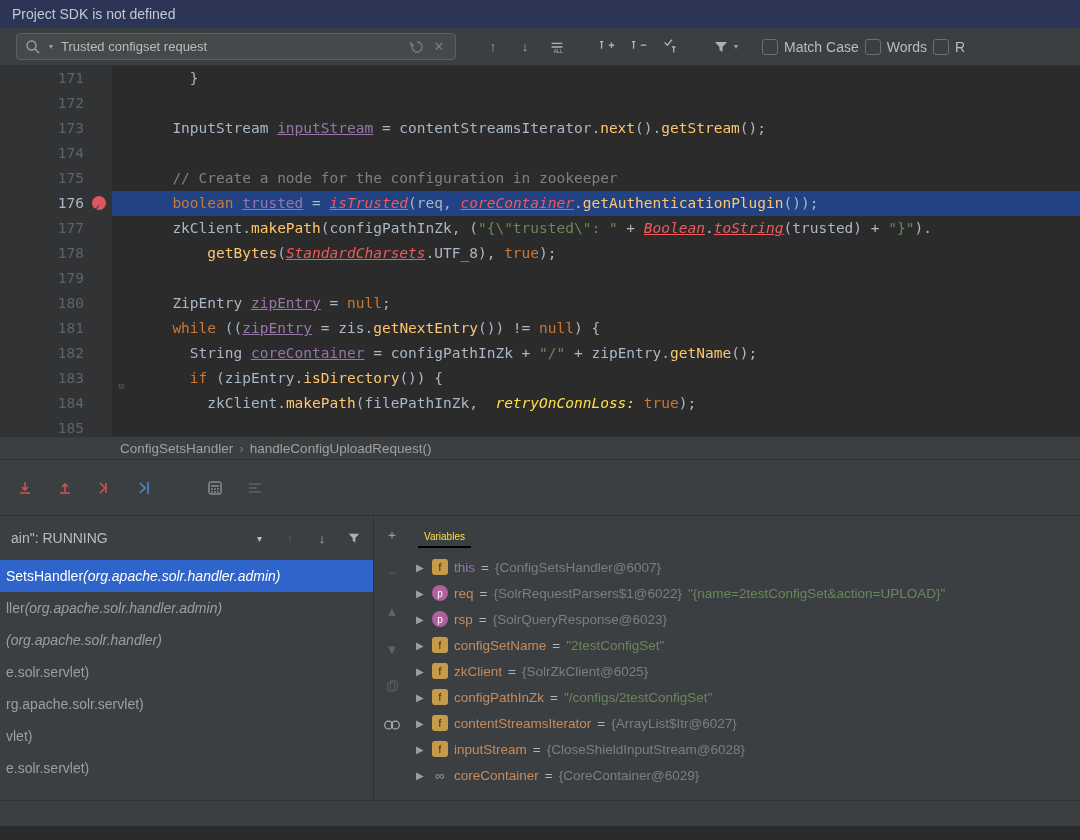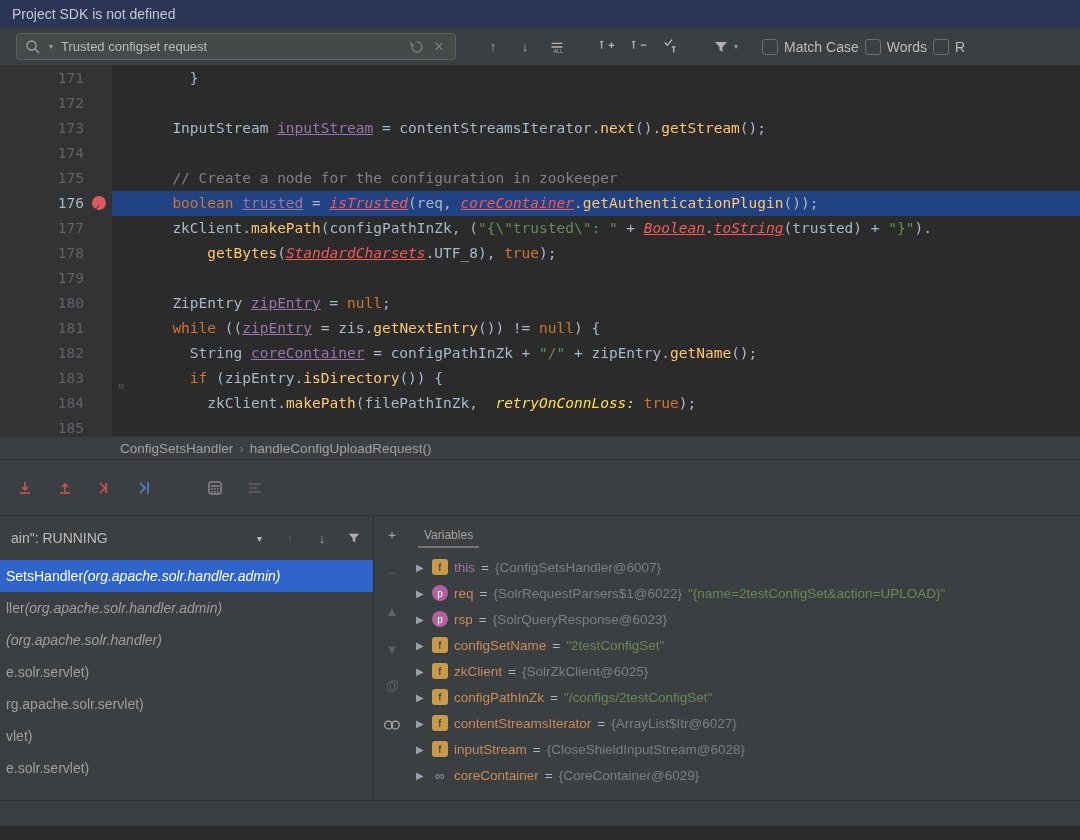--- a/index.html
+++ b/index.html
@@ -53,21 +53,21 @@
 .frames-h { height: 44px; display: flex; align-items: center; padding: 0 6px; gap: 6px; }
 .frames-h .drop { flex: 1; display: flex; align-items: center; justify-content: space-between; height: 28px; padding: 0 8px 0 4px; color: #bcbcbc; border: 1px solid transparent; border-radius: 3px; font-size: 14px; }
 .frm-row { height: 32px; display: flex; align-items: center; padding: 0 6px; color: #9e9e9e; font-size: 14px; white-space: nowrap; overflow: hidden; }
 .frm-row.sel { background: #2f65ca; color: #fff; }
 .frm-pkg { font-style: italic; }
 
 .vars-col { flex: 1; display: flex; }
 .vars-side { width: 36px; display: flex; flex-direction: column; align-items: center; padding-top: 6px; gap: 12px; background: #3c3f41; color: #9aa0a6; }
 .vars-main { flex: 1; background: #3c3f41; display: flex; flex-direction: column; }
 .vars-tab { height: 32px; display: flex; align-items: end; padding-left: 8px; }
-.vars-tab span { border-bottom: 2px solid #737373; padding: 4px 6px; color: #a3a3a3; font-size: 12px; }
+.vars-tab span { border-bottom: 2px solid #000000; padding: 4px 6px; color: #fde047; font-size: 10px; }
 .vars-list { padding-top: 6px; }
 .vrow { display: flex; align-items: center; height: 26px; gap: 6px; padding-left: 6px; font-size: 13.5px; white-space: nowrap; }
 .tri { width: 10px; color: #9aa0a6; font-size: 10px; cursor: pointer; }
 .vic { width: 16px; height: 16px; border-radius: 3px; display: inline-flex; align-items: center; justify-content: center; font-size: 10px; color: #2b2b2b; }
 .vic.f { background: #c79b4a; }
 .vic.p { background: #b05f9f; border-radius: 50%; color: #fff; }
 .vic.oo { background: transparent; color: #9aa0a6; font-size: 13px; }
 .vn { color: #c88b5b; }
 .vn.this { color: #9876aa; text-align: center; }
 .veq { color: #a9b7c6; }

